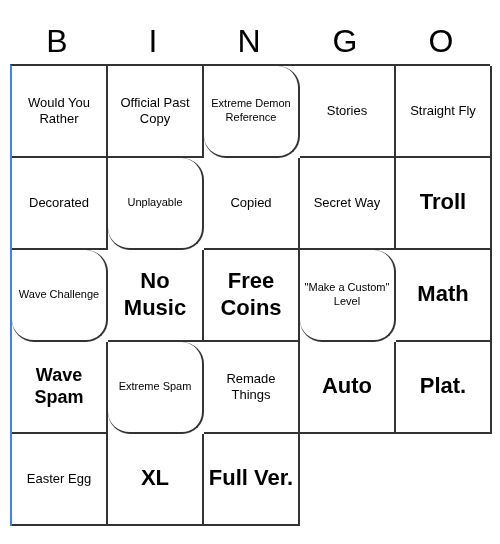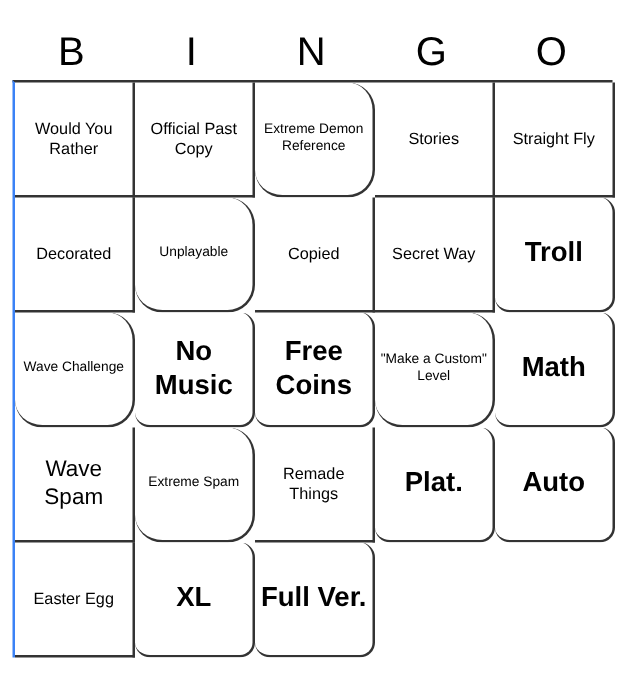--- a/index.html
+++ b/index.html
@@ -48,25 +48,24 @@
       align-items: center;
       justify-content: center;
       text-align: center;
       padding: 4px;
       font-size: 13px;
       line-height: 1.2;
     }
     .bingo-cell.large-text {
       font-size: 22px;
       font-weight: bold;
-      border-radius: 12px;
     }
     .bingo-cell.medium-text {
       font-size: 18px;
-      font-weight: normal;
+      font-weight: bold;
     }
     .bingo-cell.small-text {
       font-size: 11px;
       border-radius: 22px;
     }
   </style>
 </head>
 <body>
 
 <div class="bingo-container">
@@ -89,19 +88,19 @@
       <div class="bingo-cell">Secret Way</div>
       <div class="bingo-cell large-text">Troll</div>
       <div class="bingo-cell small-text">Wave Challenge</div>
       <div class="bingo-cell large-text">No Music</div>
       <div class="bingo-cell large-text">Free Coins</div>
       <div class="bingo-cell small-text">"Make a Custom" Level</div>
       <div class="bingo-cell large-text">Math</div>
       <div class="bingo-cell medium-text">Wave Spam</div>
       <div class="bingo-cell small-text">Extreme Spam</div>
       <div class="bingo-cell">Remade Things</div>
+      <div class="bingo-cell large-text">Auto</div>
       <div class="bingo-cell large-text">Plat.</div>
-      <div class="bingo-cell large-text">Auto</div>
       <div class="bingo-cell">Easter Egg</div>
       <div class="bingo-cell large-text">XL</div>
       <div class="bingo-cell large-text">Full Ver.</div>
     </div>
 </div>
 
 </body></html>

